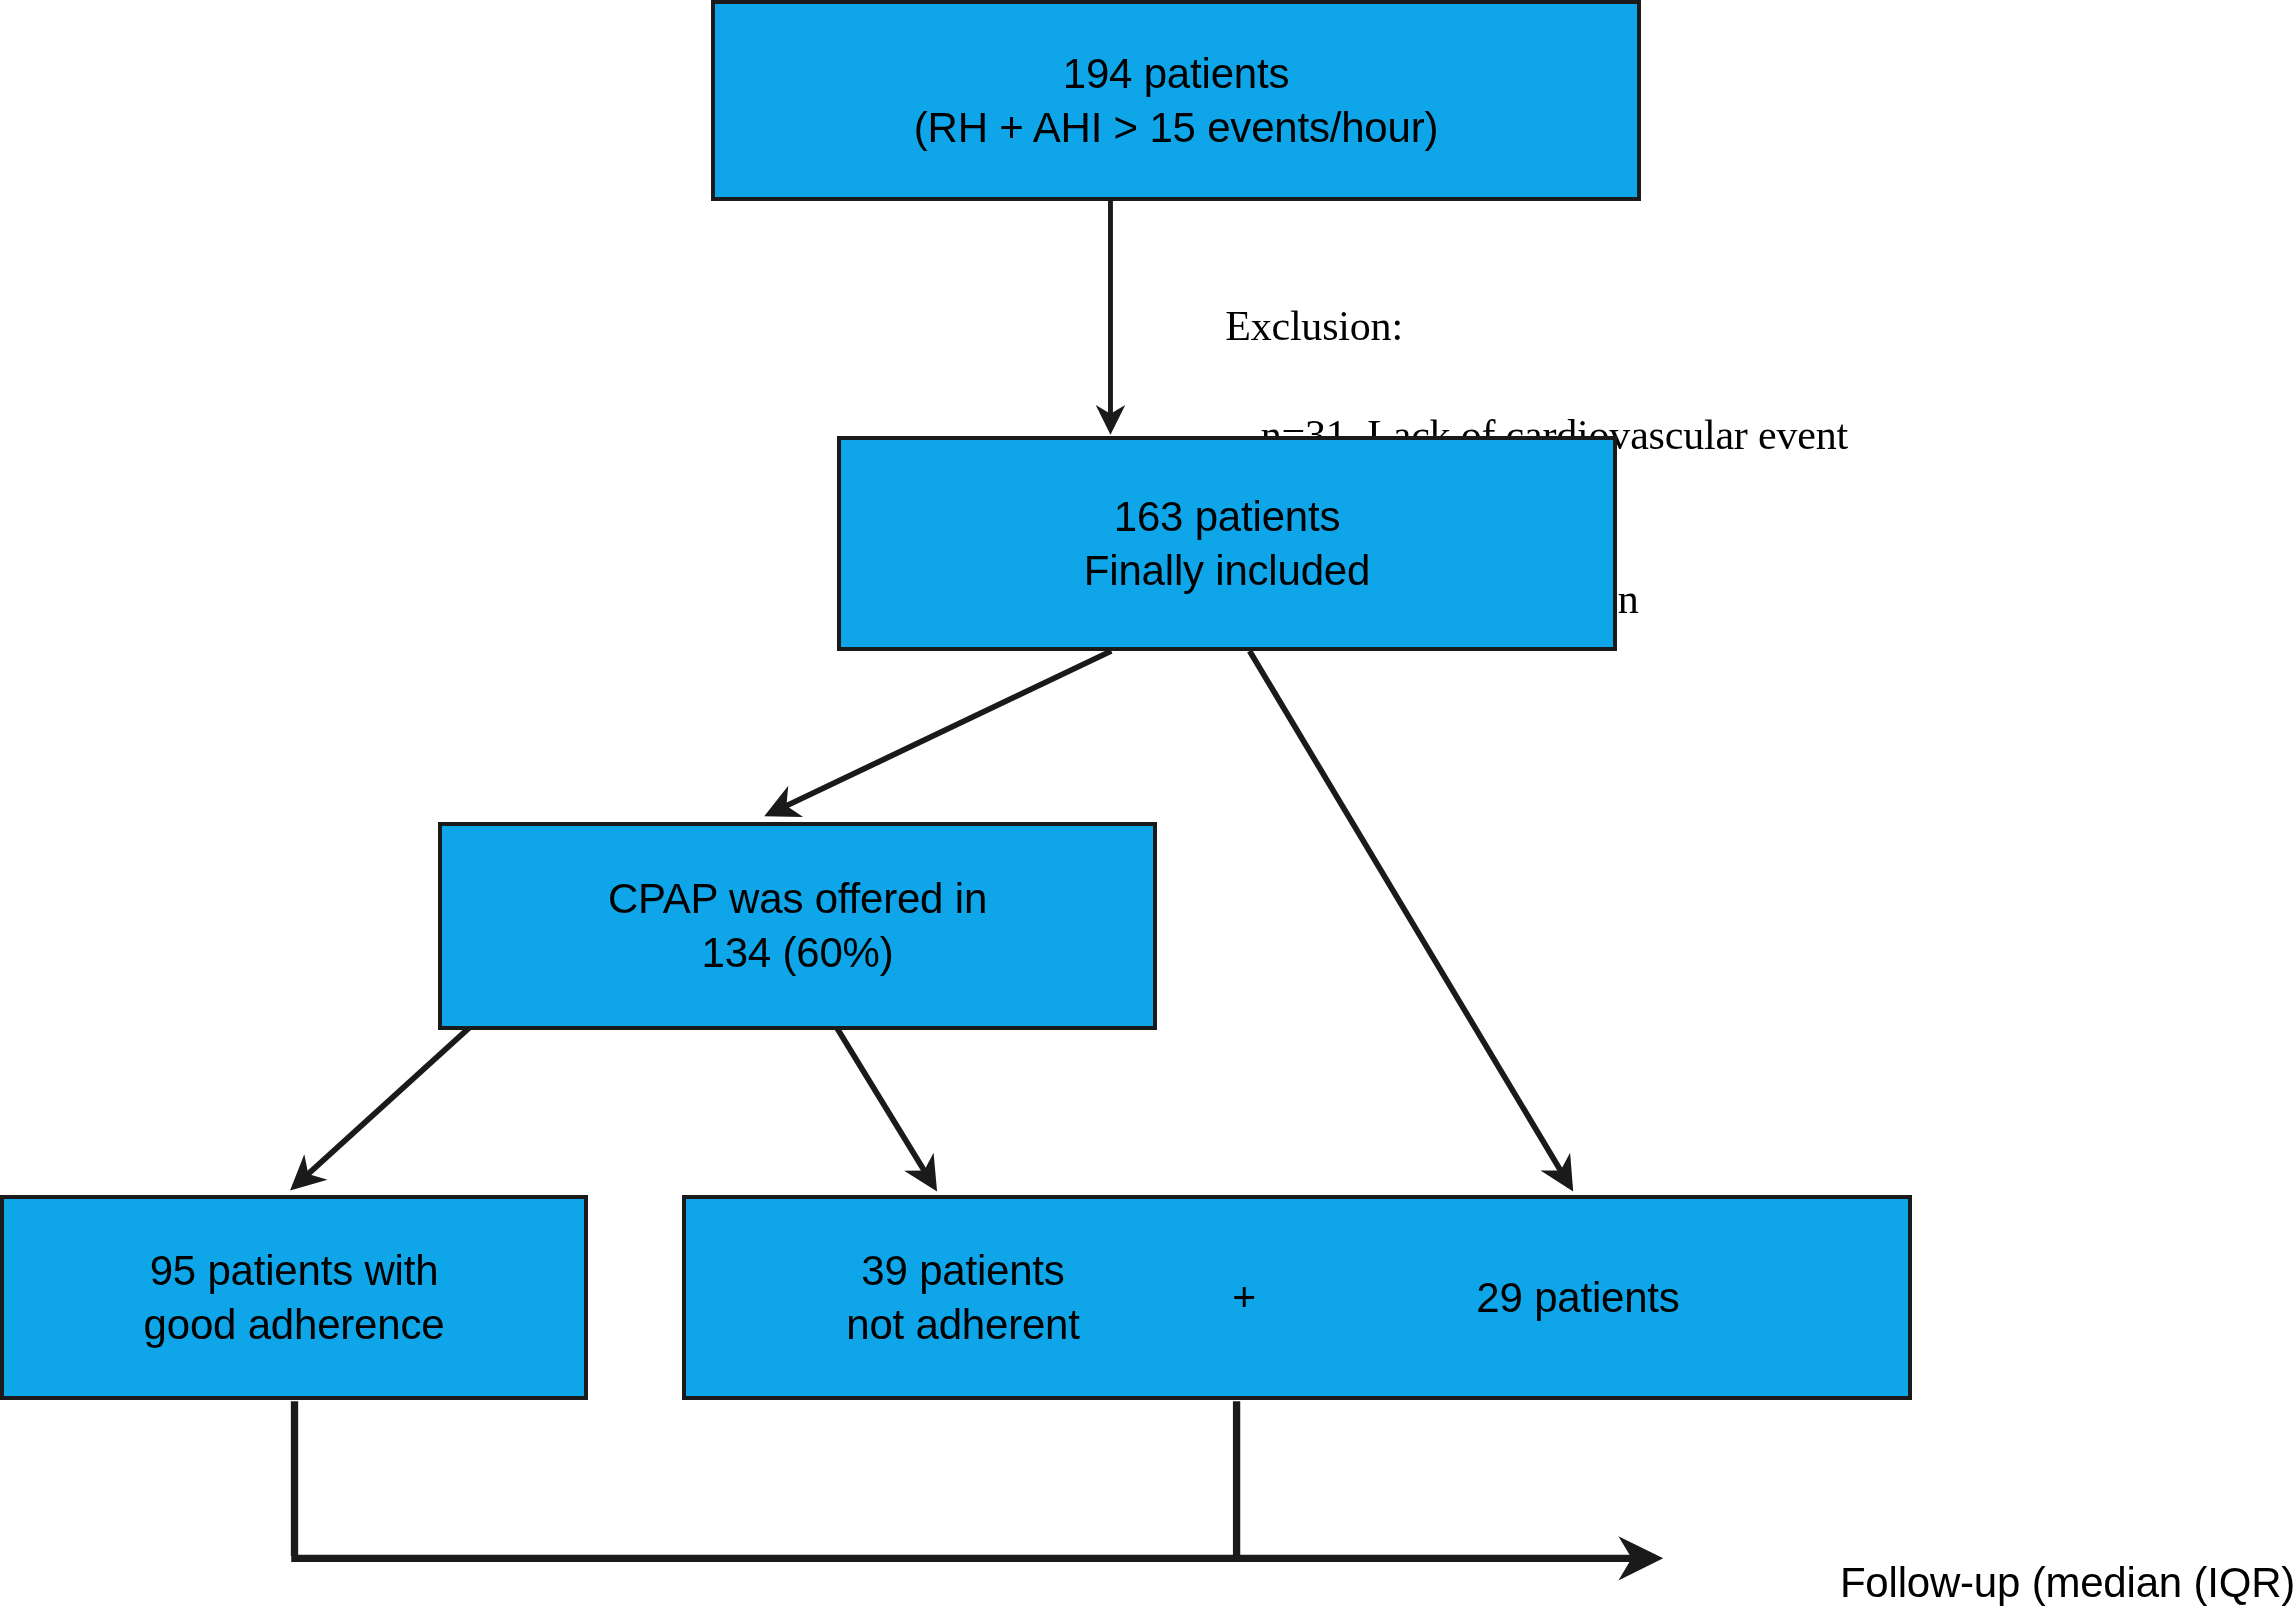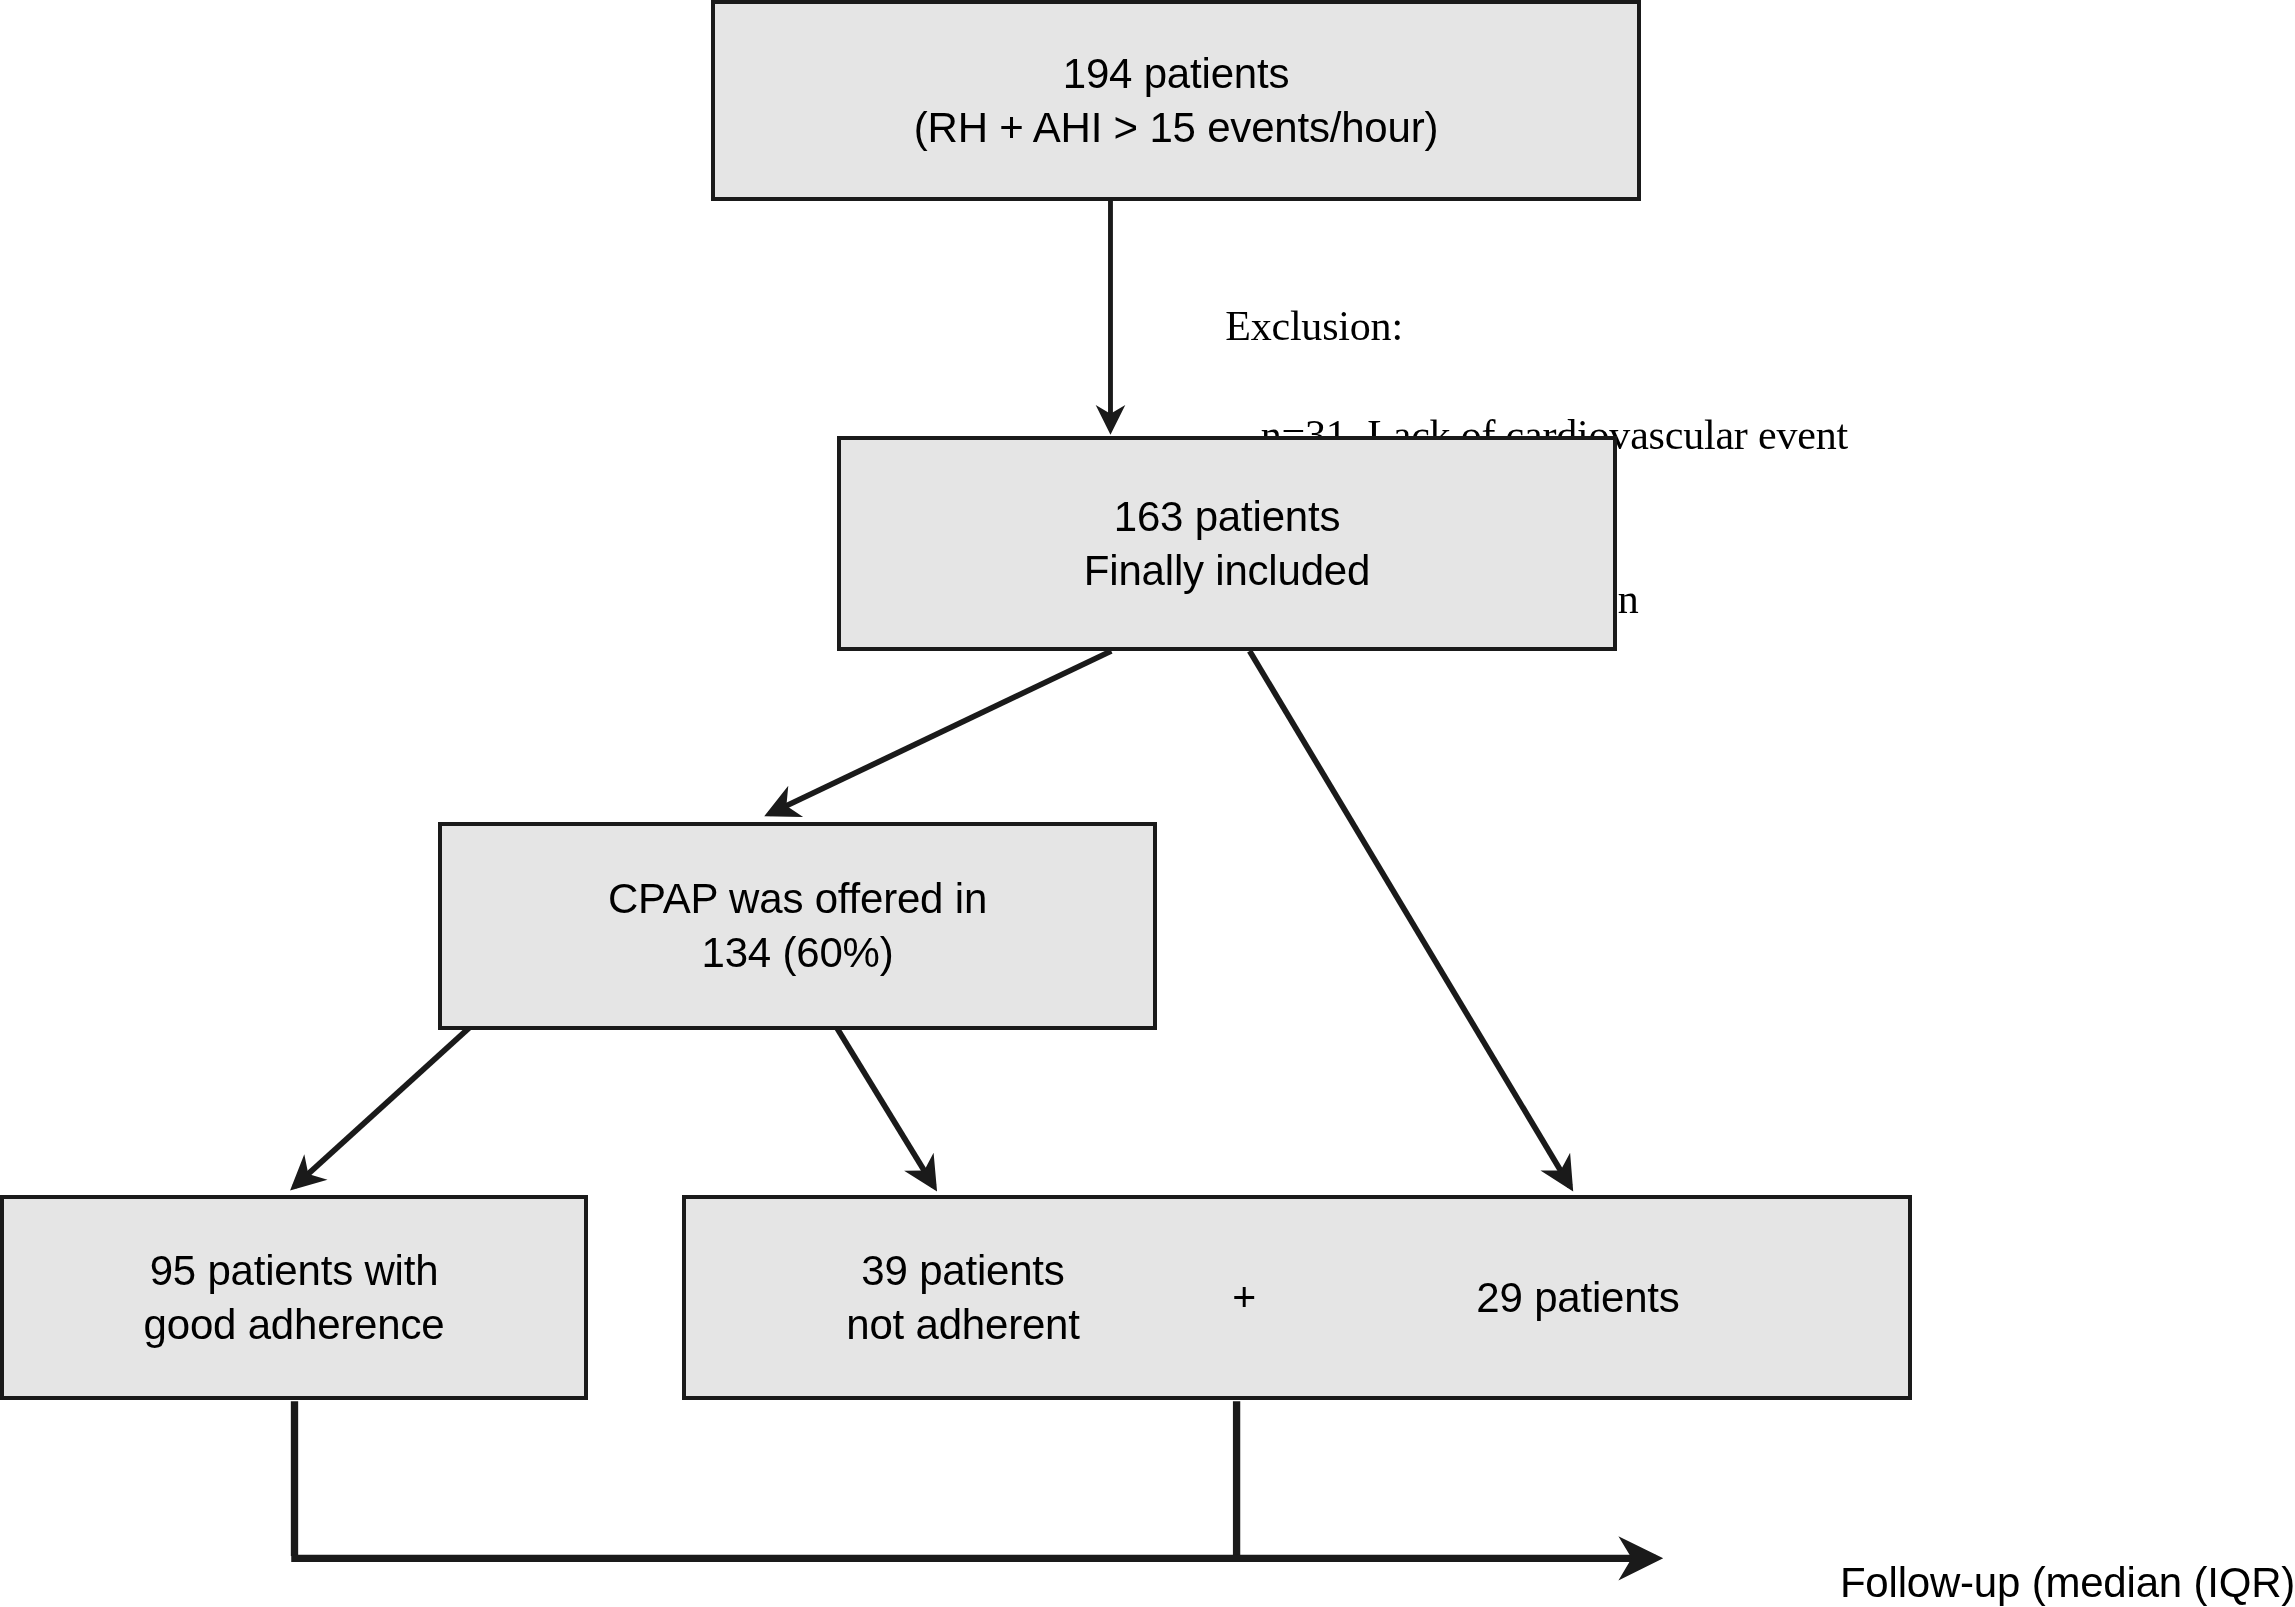--- a/index.html
+++ b/index.html
@@ -21,21 +21,21 @@
   }
   .edges {
     position: absolute;
     left: 0; top: 0;
     width: 2295px; height: 1608px;
     pointer-events: none;
   }
   .node {
     position: absolute;
     border: 4.1px solid #1a1a1a;
-    background: #e5e5e5;
+    background: #0ea5e9;
     display: flex;
     flex-direction: column;
     align-items: center;
     justify-content: center;
     text-align: center;
     line-height: 1.28;
     font-size: 42px;
     letter-spacing: -0.2px;
   }
   .node .ln { display: block; white-space: nowrap; }

